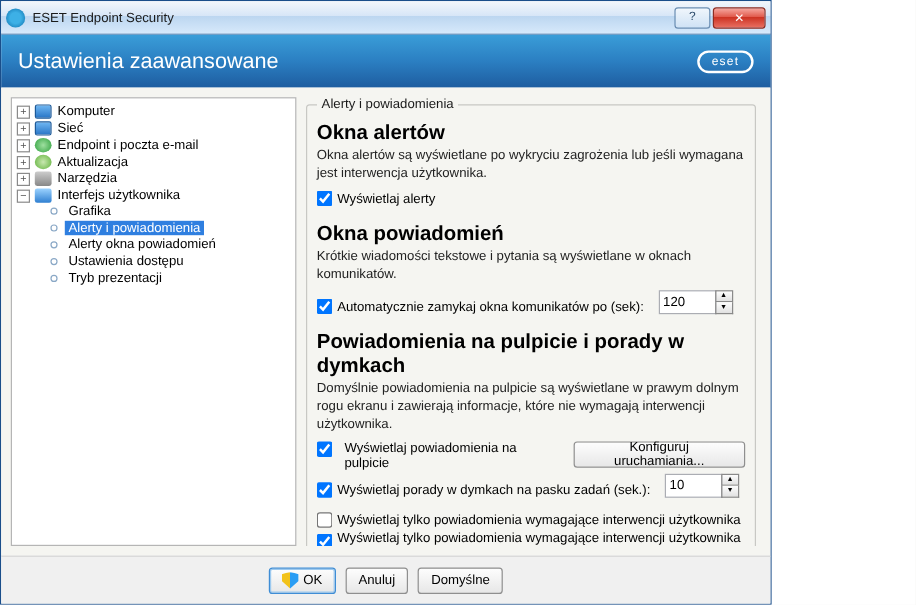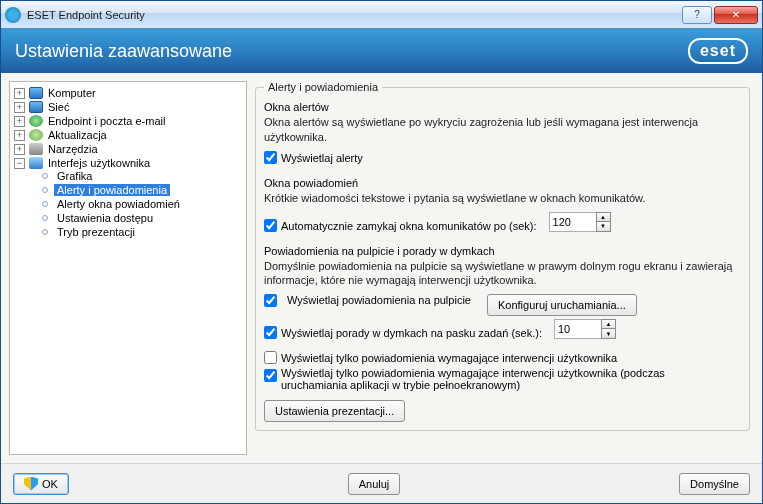--- a/index.html
+++ b/index.html
@@ -3,21 +3,21 @@
 <meta charset="utf-8">
 <style>
   * { box-sizing: border-box; }
   body {
     margin: 0; padding: 0;
     font-family: "Segoe UI", Tahoma, sans-serif;
     font-size: 11px;
     background: #fff;
     width: 763px; height: 504px; overflow: hidden;
   }
-  .window { width: 763px; height: 504px; display: flex; flex-direction: column; border: 1px solid #1a4e8a; }
+  .window { width: 643px; height: 504px; display: flex; flex-direction: column; border: 1px solid #1a4e8a; }
   .titlebar {
     height: 28px;
     background: linear-gradient(#f3f7fc,#d7e6f7 45%,#bcd6f0 46%,#d7e9fb);
     display: flex; align-items: center; padding: 0 4px;
     border-bottom: 1px solid #5a86b5;
   }
   .titlebar .app-icon {
     width: 16px; height: 16px; margin-right: 6px;
     background: radial-gradient(circle,#3db0e6 40%,#0a6ca8);
     border-radius: 50%;
@@ -37,21 +37,21 @@
   .banner {
     height: 44px;
     background: linear-gradient(#3a9dd8,#2b7fc2 50%,#1e5da0);
     color:#fff;
     display:flex; align-items:center; padding: 0 14px;
     font-size:18px; font-weight:400;
   }
   .banner .logo {
     margin-left:auto;
     border:2px solid #fff; border-radius:12px;
-    padding: 2px 10px; font-size:16px; font-weight:bold; letter-spacing:1px;
+    padding: 2px 10px; font-size:10px; font-weight:normal; letter-spacing:1px;
     color:#fff;
   }
   .body { flex:1; display:flex; background:#f5f5f1; padding:8px; gap:8px; overflow:hidden;}
   .tree-pane {
     width: 238px; height:100%;
     background:#fff; border:1px solid #b5b5b5;
     overflow:auto; padding:4px 2px; font-size:11px;
   }
   .tree ul { list-style:none; margin:0; padding-left:16px;}
   .tree > ul { padding-left:2px;}
@@ -93,28 +93,28 @@
   .spin + .spin { border-top:none;}
   .btn {
     border:1px solid #8f8f8f; border-radius:3px;
     background:linear-gradient(#fdfdfd,#e7e7e7);
     padding:2px 10px; font-family:inherit; font-size:11px; height:22px;
     display:inline-flex; align-items:center; gap:4px;
   }
   .btn.primary { border-color:#3f8dd5; box-shadow:0 0 0 1px #9cc9ef inset;}
   .footer {
     height:40px; background:#f0f0f0; border-top:1px solid #d5d5d5;
-    display:flex; align-items:center; justify-content:space-between; gap:8px; padding:0 12px;
+    display:flex; align-items:center; justify-content:center; gap:8px; padding:0 12px;
   }
   .shield { width:14px; height:14px; display:inline-block;
     background: linear-gradient(90deg,#f2c21a 50%,#2a9df4 50%);
     clip-path: polygon(50% 0,100% 15%,100% 55%,50% 100%,0 55%,0 15%);
   }
   .gap { height:6px;}
-  .inner-group-title { font-size:11px; margin:4px 0 2px 0;}
+  .inner-group-title { font-size:17px; margin:4px 0 2px 0;font-weight:bold;}
   .row-flex { display:flex; align-items:flex-start; gap:10px;}
 </style>
 </head>
 <body>
 
 <div class="window">
 
   <div class="titlebar">
     <span class="app-icon"></span>
     <span class="title">ESET Endpoint Security</span>

